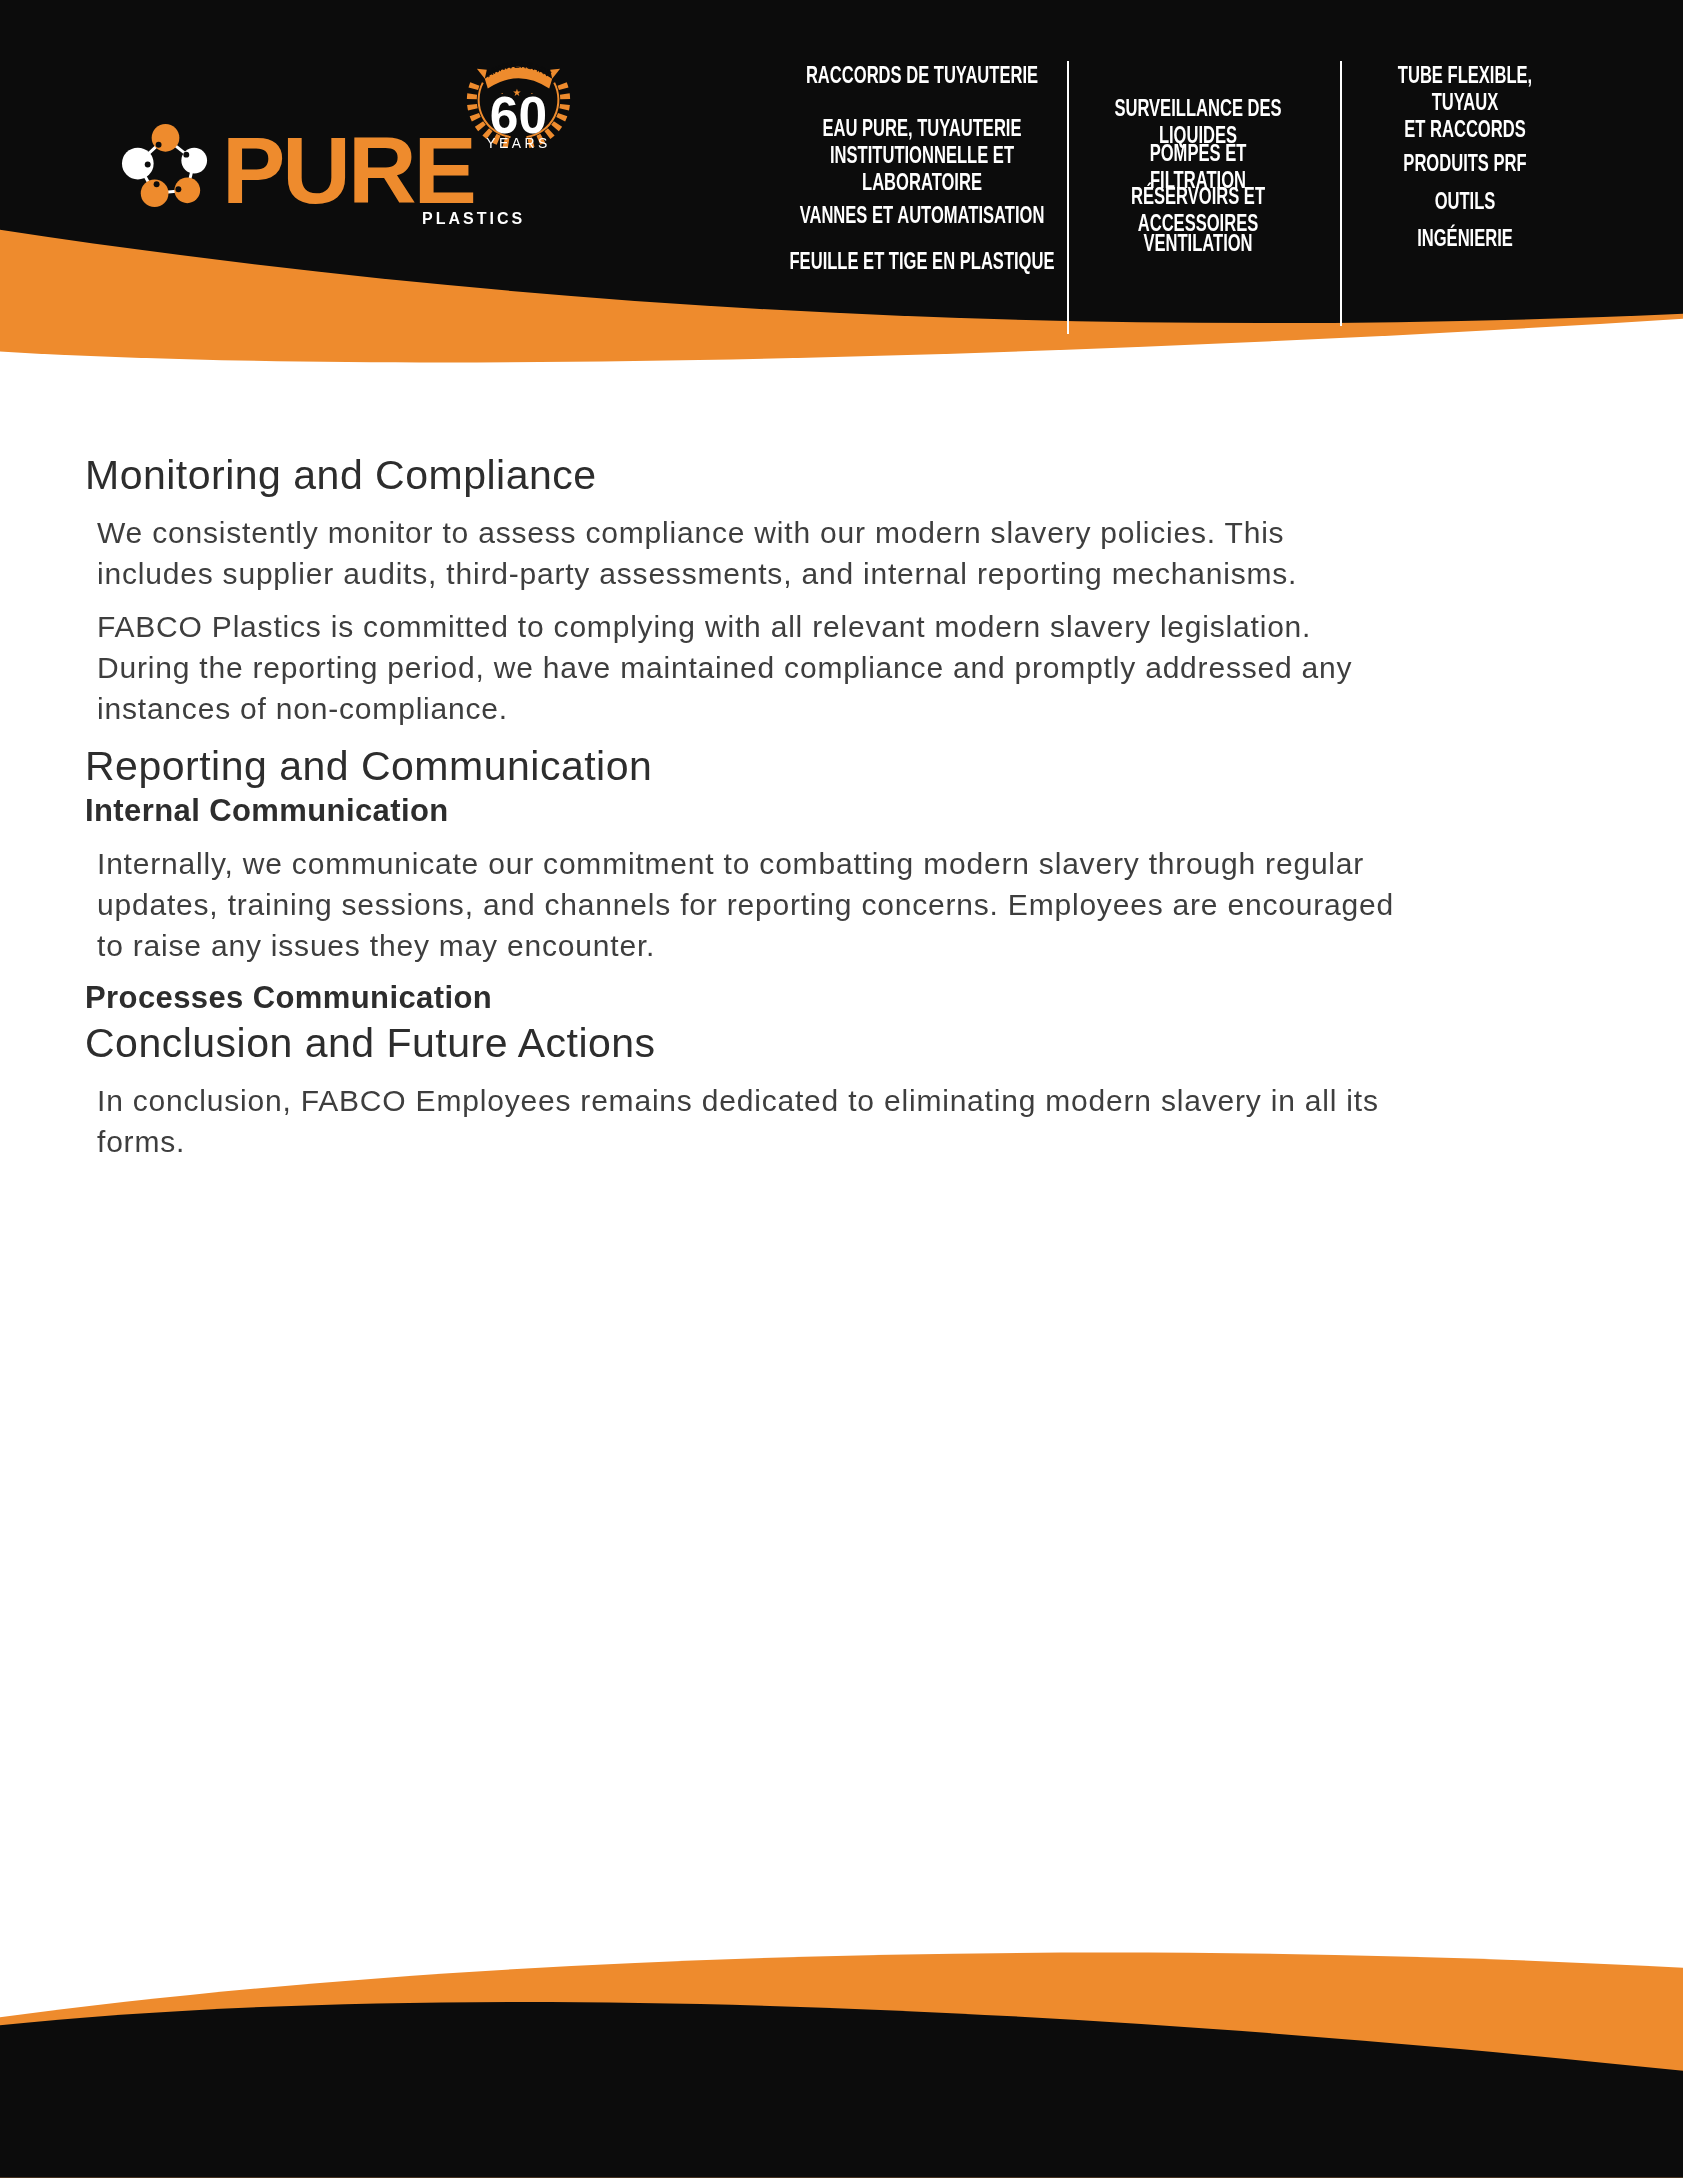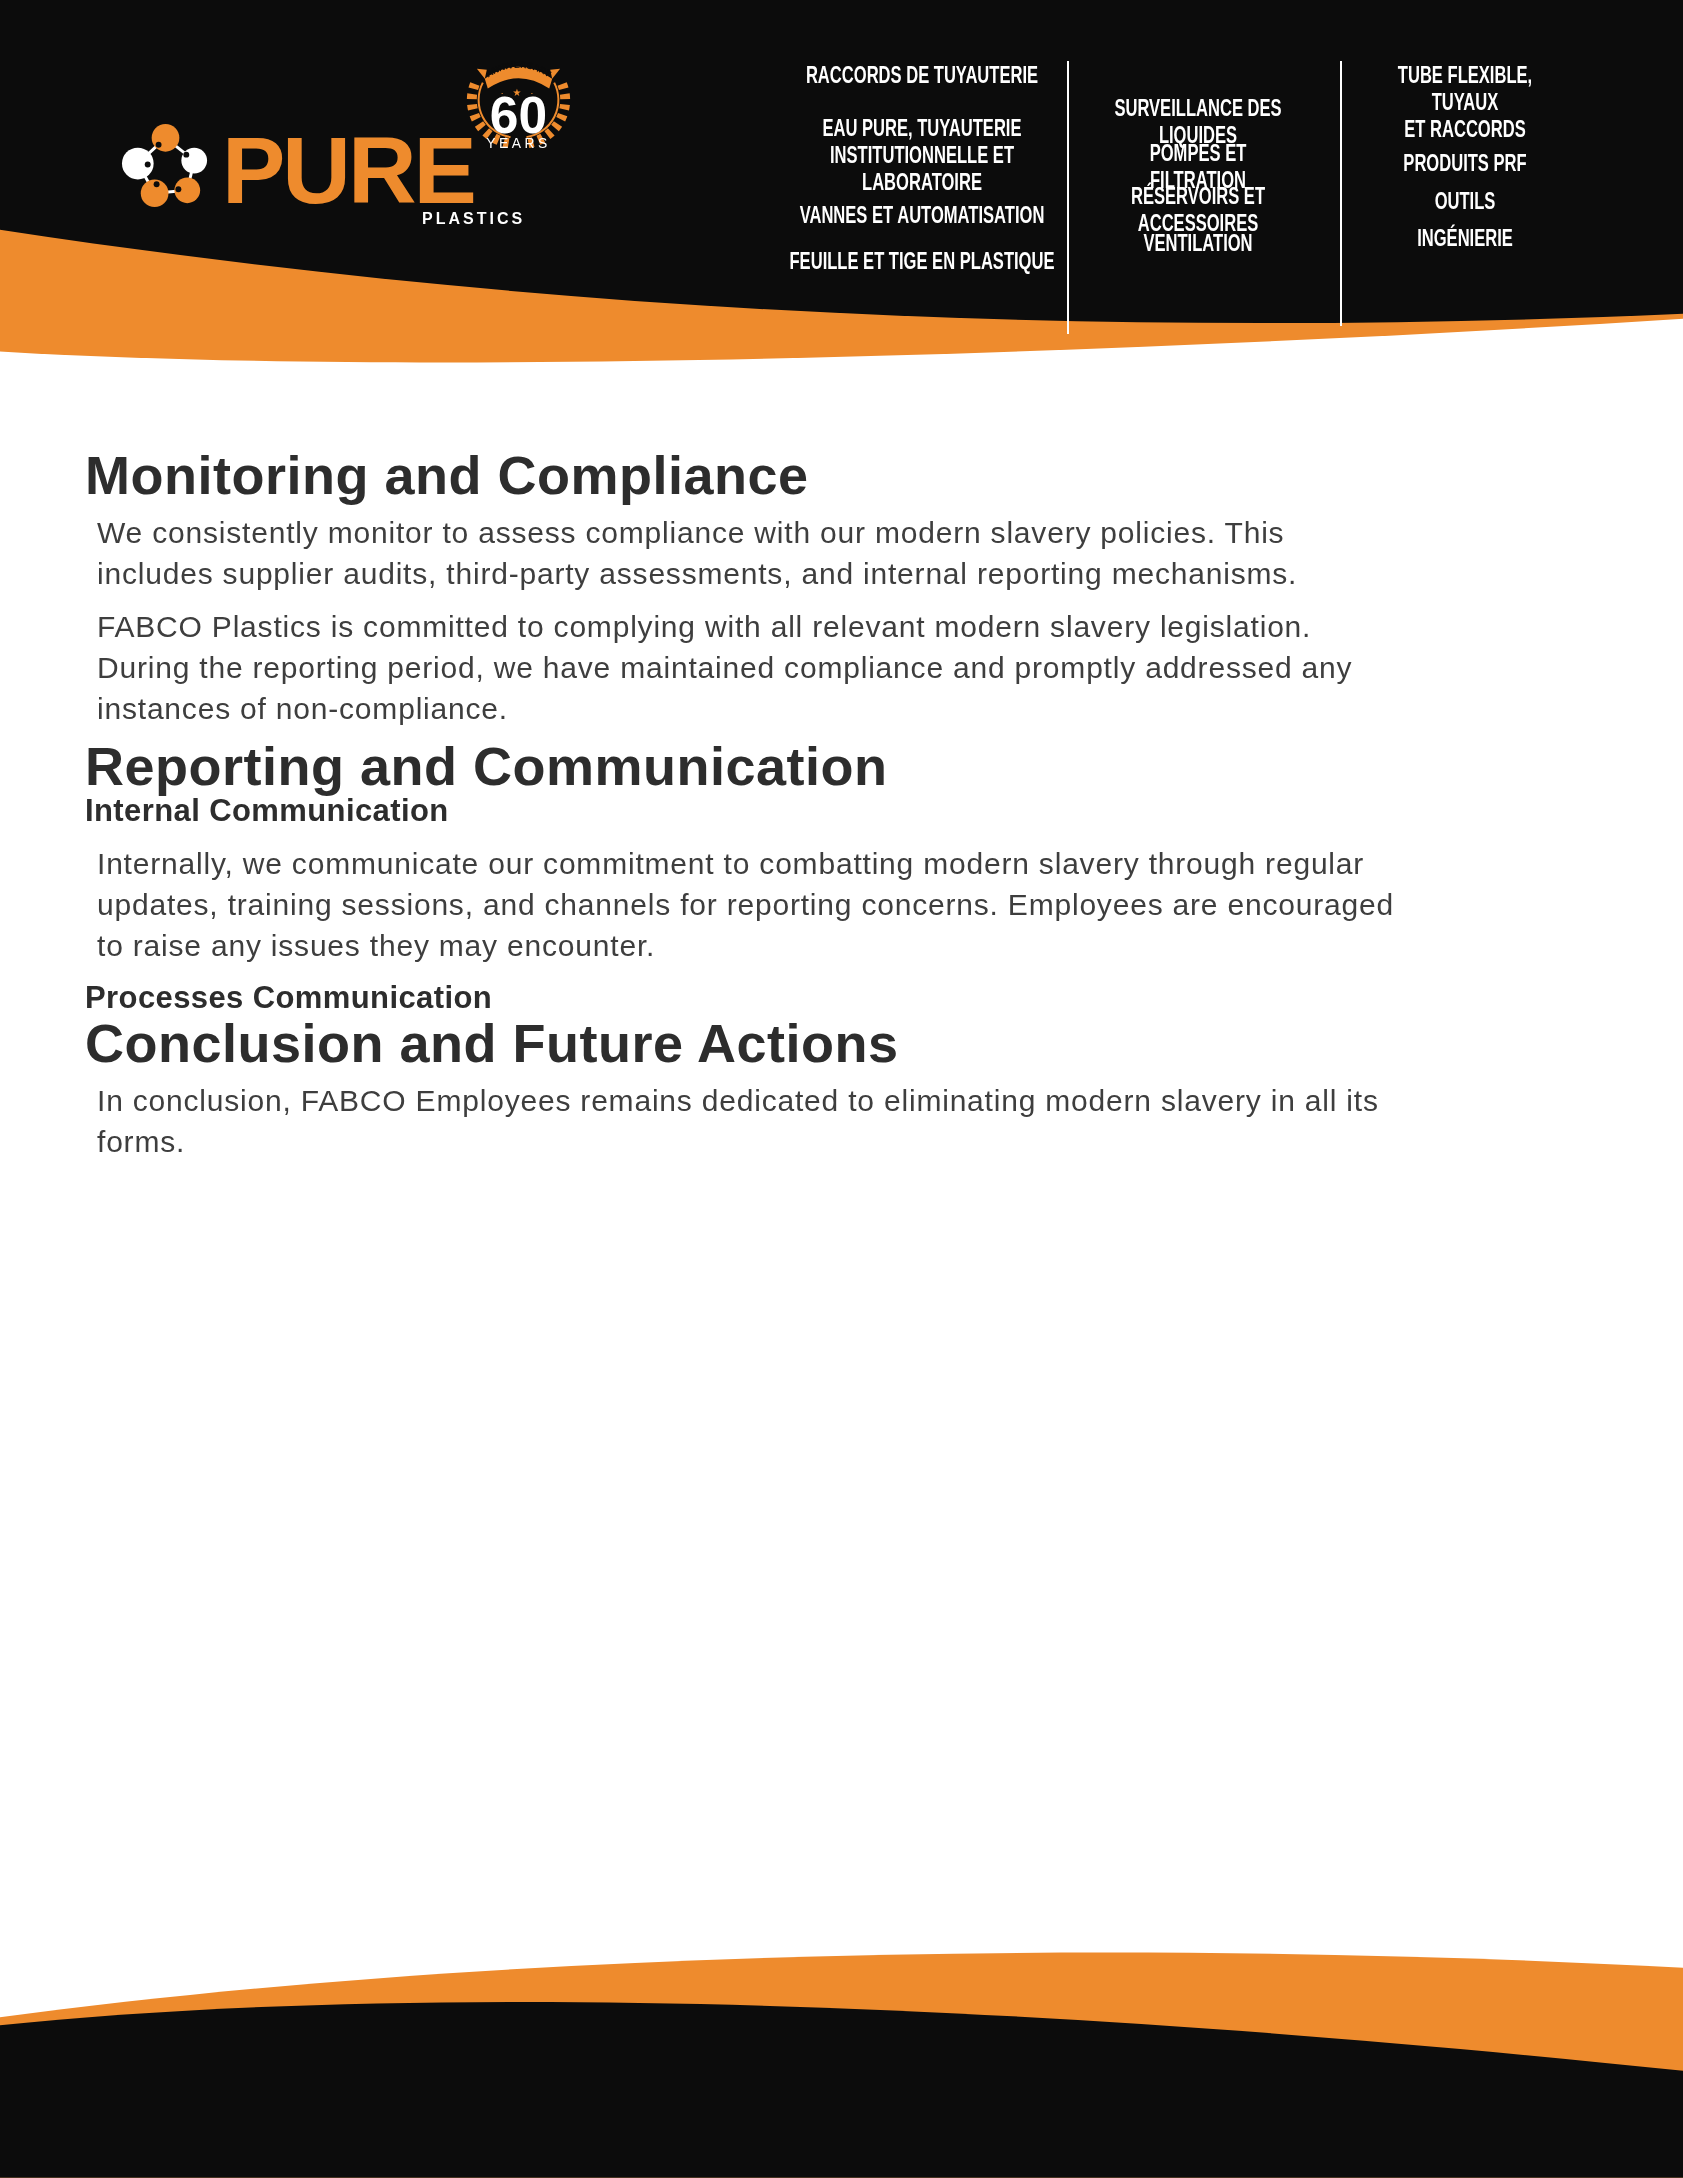--- a/index.html
+++ b/index.html
@@ -12,21 +12,21 @@
   .logo-molecule{position:absolute;left:117px;top:121px;}
   .wordmark{position:absolute;left:222px;top:123px;font-size:95px;font-weight:800;letter-spacing:-3px;color:#EE8B2D;line-height:95px;}
   .subword{position:absolute;left:422px;top:210px;width:139px;text-align:left;font-size:16px;font-weight:700;letter-spacing:3px;color:#ffffff;}
   .badge{position:absolute;left:463px;top:42px;}
 
   .hcol-item{position:absolute;color:#ffffff;font-weight:700;font-size:23px;line-height:27px;text-align:center;white-space:pre-line;transform:scaleX(0.72);letter-spacing:0px;}
   .vline{position:absolute;width:2px;background:#ffffff;top:61px;}
 
   
   .content{position:absolute;left:85px;top:450px;width:1525px;color:#3d3d3d;}
-  .content h1{margin:0;font-size:54px;line-height:50px;font-weight:700;color:#2d2d2d;letter-spacing:0.5px;}
+  .content h1{margin:0;font-size:41px;line-height:50px;font-weight:400;color:#2d2d2d;letter-spacing:0.5px;}
   .content h3{margin:0;font-size:31px;line-height:40px;font-weight:700;color:#2d2d2d;letter-spacing:0.4px;}
   .content p{margin:12px;font-size:30px;line-height:41px;font-weight:400;color:#3e3e3e;letter-spacing:0.8px;white-space:pre-line;}
   .mt-sub{margin-top:43px;}
   .mt-body{margin-top:5px;}
   .mt-sub2{margin-top:37px;}
   .mt-h1{margin-top:81px;}
   .mt-sub3{margin-top:45px;}
   .mt-h1b{margin-top:74px;}
   .mt-concl{margin-top:48px;}
 

